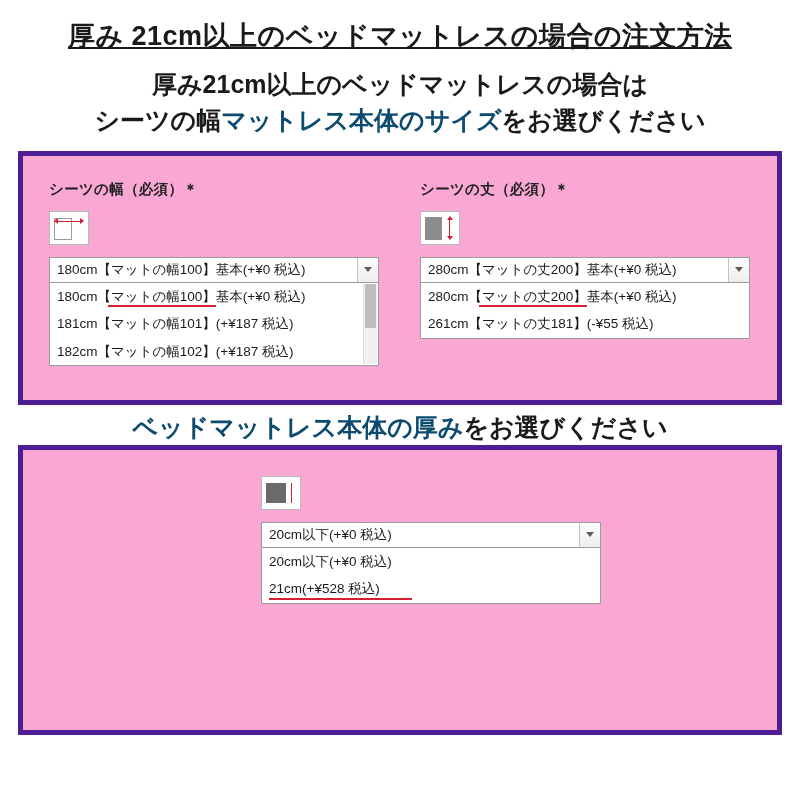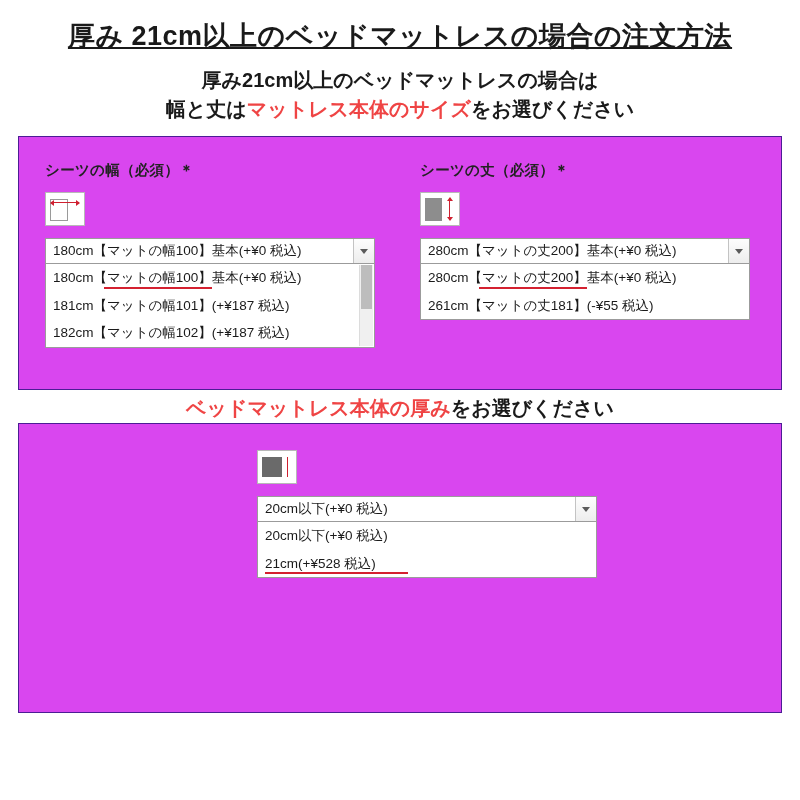--- a/index.html
+++ b/index.html
@@ -27,37 +27,37 @@
     text-align: center;
     font-size: 27px;
     font-weight: bold;
     letter-spacing: 0.5px;
     margin: 18px 0 4px 0;
     color: #1a1a1a;
     text-decoration: underline;
   }
   .sub-line {
     text-align: center;
-    font-size: 20px;
+    font-size: 25px;
     font-weight: bold;
     line-height: 1.45;
     color: #1a1a1a;
   }
   .sub-block {
     margin-top: 12px;
     margin-bottom: 12px;
   }
   .hl {
-    color: #ef4444;
+    color: #0c4a6e;
   }
 
   
   .panel {
-    border: 1px solid #4c1d95;
-    background: #d946ef;
+    border: 5px solid #4c1d95;
+    background: #f9a8d4;
     box-sizing: border-box;
   }
   .panel-1 {
     height: 254px;
     padding: 24px 26px 0 26px;
     display: flex;
     gap: 0;
   }
   .col {
     width: 50%;
@@ -248,21 +248,21 @@
 </style>
 </head>
 <body>
 
 <div class="page">
 
   <h1 class="main-title">厚み 21cm以上のベッドマットレスの場合の注文方法</h1>
 
   <div class="sub-block">
     <div class="sub-line">厚み21cm以上のベッドマットレスの場合は</div>
-    <div class="sub-line"><span>幅と丈は</span><span class="hl">マットレス本体のサイズ</span><span>をお選びください</span></div>
+    <div class="sub-line"><span>シーツの幅</span><span class="hl">マットレス本体のサイズ</span><span>をお選びください</span></div>
   </div>
 
   <div class="panel panel-1">
 
     <div class="col left">
       <div class="field-label">シーツの幅（必須）＊</div>
 
       <div class="thumb thumb-width">
         <div class="inner-box"></div>
         <div class="arrow-h"></div>

